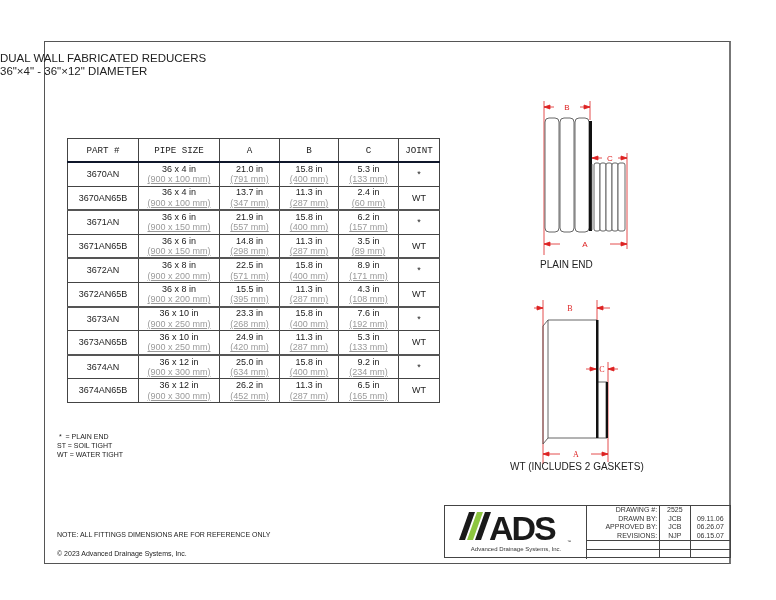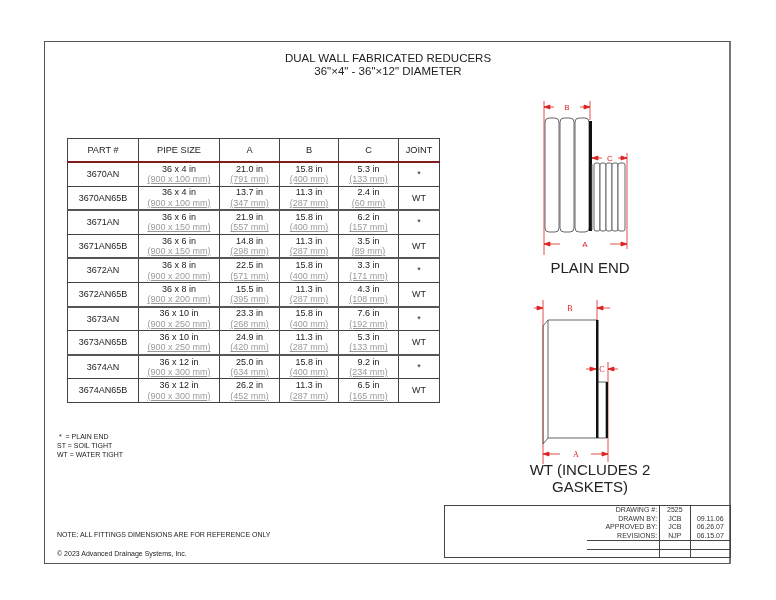--- a/index.html
+++ b/index.html
@@ -1,32 +1,32 @@
 <!DOCTYPE html>
 <html><head>
 <meta charset="utf-8">
 <style>
   html, body { margin:0; padding:0; background:#ffffff; }
   body { width:776px; height:600px; position:relative; overflow:hidden; font-family:"Liberation Sans", sans-serif; color:#222; }
   .frame { position:absolute; left:44px; top:41px; width:687px; height:523px; border:1px solid #555; border-right:2px solid #777; box-sizing:border-box; }
-  .title { position:absolute; left:0; width:776px; text-align:center; font-size:11.5px; color:#222; }
+  .title { position:absolute; left:0; width:776px; font-size:11.5px; color:#222; }
   .t1 { top:52px; }
   .t2 { top:65px; }
   table.spec { position:absolute; left:67px; top:138px; border-collapse:collapse; font-size:9px; }
   table.spec th, table.spec td { border:1px solid #444; text-align:center; padding:0; }
   table.spec th { height:22px; font-weight:normal; font-size:9.2px; color:#222; }
   table.spec td { height:22.6px; line-height:10.5px; }
   table.spec tr.group td { border-top:2px solid #555; }
-  table.spec tr.headrow th { border-bottom:2px solid #7f1d1d; }
+  table.spec tr.headrow th { border-bottom:2px solid #0f172a;font-family:Liberation Mono, monospace; }
   .inch { color:#222; display:block; }
   .mm { color:#9a9a9a; display:block;text-decoration:underline; }
   .legend { position:absolute; left:57px; top:432px; font-size:7px; line-height:9px; color:#222; }
   .note { position:absolute; left:57px; top:531px; font-size:7px; color:#222; }
   .copy { position:absolute; left:57px; top:550px; font-size:7px; color:#222; }
-  .diag-label { position:absolute; font-size:15px; color:#222; text-align:center; }
+  .diag-label { position:absolute; font-size:10px; color:#222; }
   .tblock { position:absolute; left:444px; top:505px; width:287px; height:53px; border:1px solid #444; border-right:none; box-sizing:border-box; }
   .logo { position:absolute; left:0; top:0; width:142px; height:53px; border-right:1px solid #444; box-sizing:border-box; }
   .logo-sub { position:absolute; left:0; width:142px; top:40px; text-align:center; font-size:6px; color:#333; }
   table.info { position:absolute; left:142px; top:0; border-collapse:collapse; font-size:7px; }
   table.info td { border-right:1px solid #444; padding:0 2px; height:8.5px; line-height:8px; }
   table.info tr.gap td { border-top:1px solid #444; height:8px; }
   table.info tr.gap2 td { border-top:1px solid #444; height:8px; }
   table.info td.lbl { text-align:right; width:70px; color:#333; }
   table.info td.v1 { text-align:center; width:26px; color:#333; }
   table.info td.v2 { text-align:center; width:36px; color:#333; }
@@ -147,21 +147,21 @@
         </td>
         <td>
           <span class="inch">22.5 in</span>
           <span class="mm">(571 mm)</span>
         </td>
         <td>
           <span class="inch">15.8 in</span>
           <span class="mm">(400 mm)</span>
         </td>
         <td>
-          <span class="inch">3.3 in</span>
+          <span class="inch">8.9 in</span>
           <span class="mm">(171 mm)</span>
         </td>
         <td><span>*</span></td>
       </tr>
       <tr>
         <td><span>3672AN65B</span></td>
         <td>
           <span class="inch">36 x 8 in</span>
           <span class="mm">(900 x 200 mm)</span>
         </td>
@@ -340,20 +340,30 @@
     <line x1="67" y1="86" x2="77" y2="86"></line>
     <line x1="67" y1="142" x2="77" y2="142"></line>
     <line x1="76" y1="86" x2="76" y2="142"></line>
   </g>
   <rect x="66" y="24" width="2.5" height="118" fill="#111"></rect>
   <rect x="76" y="86" width="2" height="56" fill="#111"></rect>
 </svg>
 <div class="diag-label" style="left:510px;top:461px;width:160px">WT (INCLUDES 2 GASKETS)</div>
 
 <div class="tblock">
+  <div class="logo">
+    <svg width="142" height="40" viewBox="0 0 142 40" style="position:absolute;left:0;top:0">
+      <polygon points="14,34 24,6 30,6 20,34" fill="#1a1a1a"></polygon>
+      <polygon points="22,34 32,6 38,6 28,34" fill="#8dc63f"></polygon>
+      <polygon points="30,34 40,6 46,6 36,34" fill="#1a1a1a"></polygon>
+      <text x="44" y="34" font-family="Liberation Sans, sans-serif" font-size="34" font-weight="bold" fill="#1a1a1a" letter-spacing="-2">ADS</text>
+      <text x="122" y="37" font-family="Liberation Sans, sans-serif" font-size="4" fill="#1a1a1a">™</text>
+    </svg>
+    <div class="logo-sub">Advanced Drainage Systems, Inc.</div>
+  </div>
   <table class="info">
     <tbody>
         <tr>
       <td class="lbl">DRAWING #:</td>
       <td class="v1">2525</td>
       <td class="v2"></td>
     </tr>
     <tr>
       <td class="lbl">DRAWN BY:</td>
       <td class="v1">JCB</td>

